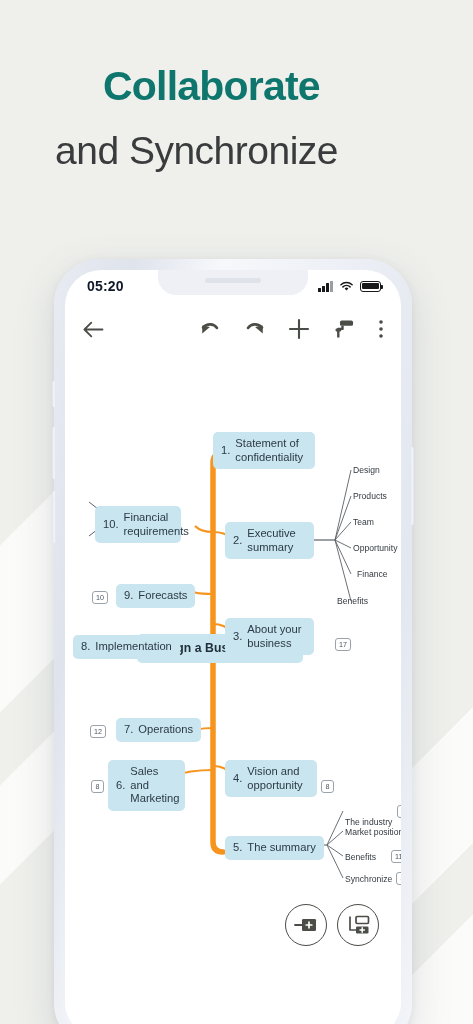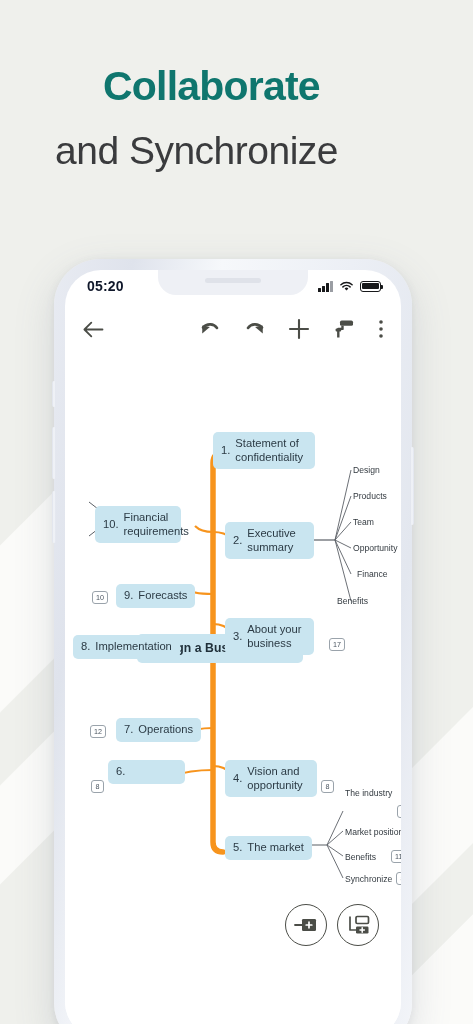--- a/index.html
+++ b/index.html
@@ -291,45 +291,47 @@
       <div class="leaf" style="left:288px; top:161px;">Team</div>
       <div class="leaf" style="left:288px; top:187px;">Opportunity</div>
       <div class="leaf" style="left:292px; top:213px;">Finance</div>
       <div class="leaf" style="left:272px; top:240px;">Benefits</div>
 
       <div class="node" style="left:160px; top:262px; width:89px;">
         <span class="num">3.</span>
         <span>About your
 business</span>
       </div>
-      <div class="badge" style="left:264px; top:282px;">17</div>
+      <div class="badge" style="left:270px; top:282px;">17</div>
 
       <div class="node" style="left:160px; top:404px; width:92px;">
         <span class="num">4.</span>
         <span>Vision and
 opportunity</span>
       </div>
       <div class="badge" style="left:256px; top:424px;">8</div>
 
       <div class="node" style="left:160px; top:480px;">
         <span class="num">5.</span>
-        <span>The market</span>
-      </div>
-
-      <div class="leaf" style="left:280px; top:432px;">The industry</div>
+        <span>The summary</span>
+      </div>
+
+      <div class="leaf" style="left:280px; top:461px;">The industry</div>
       <div class="badge" style="left:332px; top:449px;">1</div>
       <div class="leaf" style="left:280px; top:471px;">Market position</div>
 
       <div class="leaf" style="left:280px; top:496px;">Benefits</div>
       <div class="badge" style="left:326px; top:494px;">11</div>
       <div class="leaf" style="left:280px; top:518px;">Synchronize</div>
       <div class="badge" style="left:331px; top:516px;">8</div>
 
       <div class="node" style="left:43px; top:404px; width:77px;">
         <span class="num">6.</span>
+        <span>Sales and
+Marketing</span>
       </div>
       <div class="badge" style="left:26px; top:424px;">8</div>
 
       <div class="node" style="left:51px; top:362px;">
         <span class="num">7.</span>
         <span>Operations</span>
       </div>
       <div class="badge" style="left:25px; top:369px;">12</div>
 
       <div class="node" style="left:8px; top:279px;">

